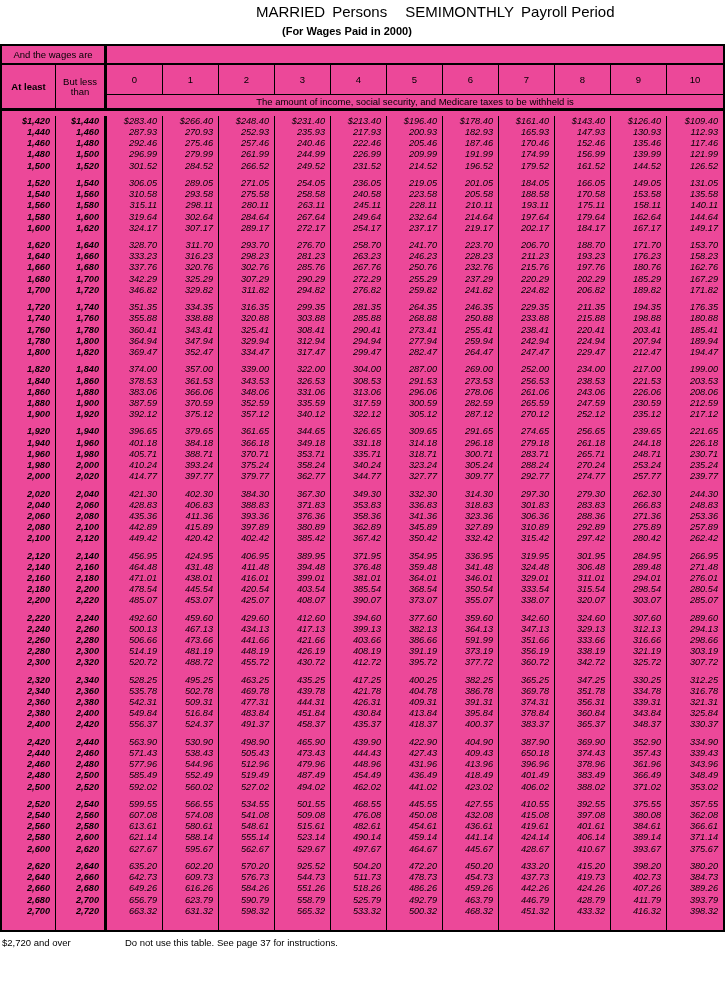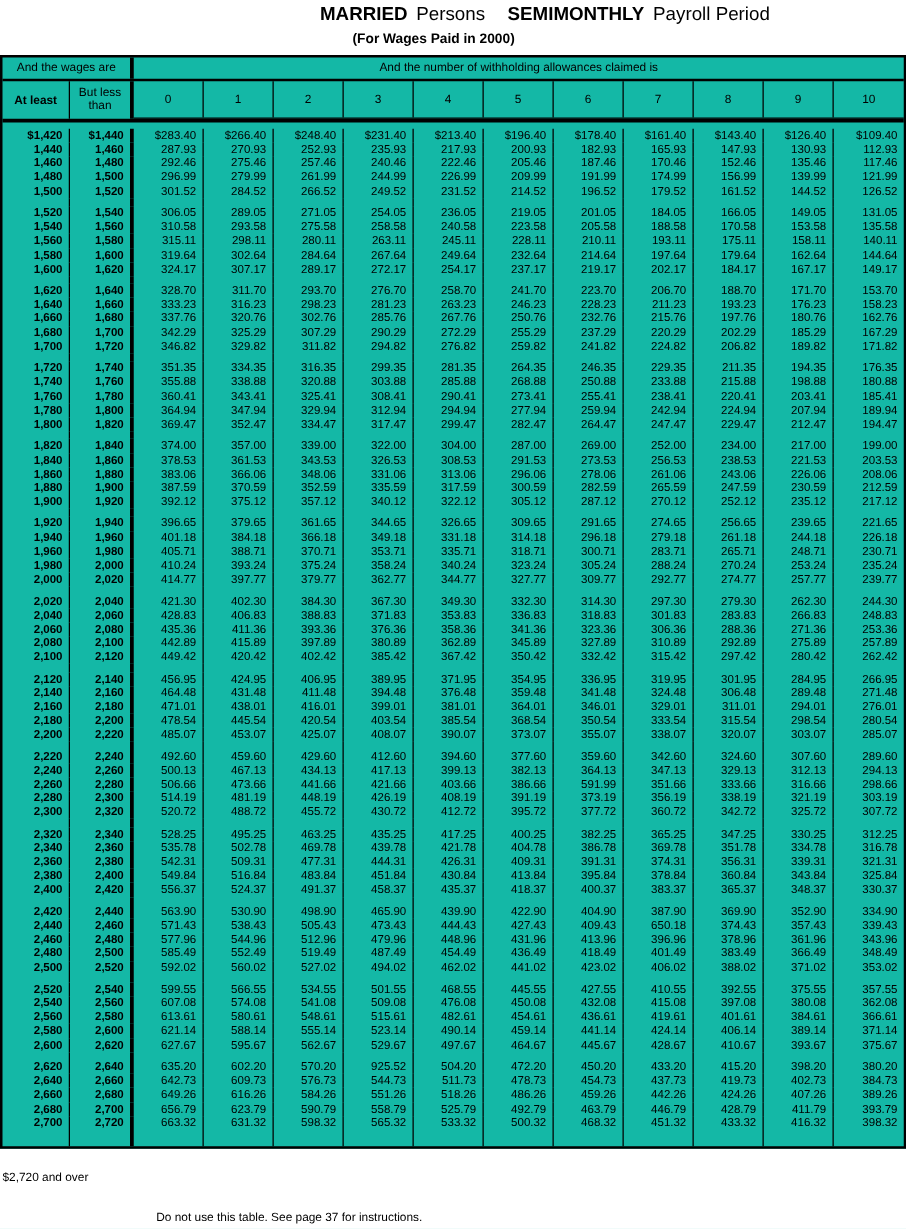--- a/index.html
+++ b/index.html
@@ -1,79 +1,79 @@
 <!DOCTYPE html>
 <html><head>
 <meta charset="utf-8">
 <style>
   html,body{margin:0;padding:0;background:#fff;}
   body{width:725px;height:983px;position:relative;font-family:"Liberation Sans",sans-serif;color:#000;overflow:hidden;}
   .title-line{position:absolute;left:256px;top:3px;display:flex;align-items:baseline;white-space:nowrap;font-size:15px;}
-  .title-line .b{font-weight:bold;}
+  .title-line .b{font-weight:normal;}
   .title-line .seg{margin-right:7px;}
   .title-line .gap{margin-right:18px;}
   .subtitle{position:absolute;left:282px;top:25px;font-size:11px;font-weight:bold;}
-  .tbl{position:absolute;left:0;top:44px;width:721px;border:2px solid #000;background:#14b8a6;}
+  .tbl{position:absolute;left:0;top:44px;width:721px;border:2px solid #000;background:#ec4899;}
   .hrow1{display:flex;height:17px;border-bottom:2px solid #000;}
   .h-wages{width:105px;box-sizing:border-box;border-right:3px solid #000;font-size:9.5px;display:flex;align-items:center;justify-content:center;}
   .h-allow{flex:1;font-size:9.5px;display:flex;align-items:center;justify-content:center;}
   .hrow2{display:flex;border-bottom:3px solid #000;}
   .h-atleast{width:54px;box-sizing:border-box;border-right:1.5px solid #000;font-size:9.5px;display:flex;align-items:center;justify-content:center;font-weight:bold;}
   .h-butless{width:51px;box-sizing:border-box;border-right:3px solid #000;font-size:9.5px;display:flex;align-items:center;justify-content:center;text-align:center;line-height:10px;}
   .h-right{flex:1;display:flex;flex-direction:column;}
   .h-nums{display:flex;height:30px;border-bottom:1.5px solid #000;box-sizing:border-box;}
   .h-num{width:56px;box-sizing:border-box;border-right:1.5px solid #000;font-size:9.5px;display:flex;align-items:center;justify-content:center;}
   .h-num:last-child{border-right:none;}
   .h-amount{height:13px;font-size:9.5px;display:flex;align-items:center;justify-content:center;}
-  .tbody{padding-top:5px;}
+  .tbody{padding-top:5px;font-style:italic;}
   .drow{display:flex;height:11.15px;}
   .drow.gaprow{height:6.4px;}
   .drow.padrow{height:13px;}
   .cell{box-sizing:border-box;height:100%;font-size:9.2px;line-height:11.15px;text-align:right;white-space:nowrap;overflow:hidden;}
   .w1{width:54px;border-right:1.5px solid #000;font-weight:bold;padding-right:5px;}
   .w2{width:51px;border-right:3px solid #000;font-weight:bold;padding-right:5px;}
   .v{width:56px;border-right:1.5px solid #000;padding-right:5px;}
   .v:last-child{border-right:none;}
   .footer-row{position:absolute;top:937px;left:0;width:725px;font-size:9.5px;}
   .f-over{position:absolute;left:2px;top:0;}
-  .f-note{position:absolute;left:125px;top:0;margin-top:32px;}
+  .f-note{position:absolute;left:125px;top:0;}
 </style>
 </head>
 <body>
 
 <div class="title-line">
   <span class="seg b">MARRIED</span>
   <span class="seg gap">Persons</span>
   <span class="seg b">SEMIMONTHLY</span>
   <span class="seg">Payroll Period</span>
 </div>
 <div class="subtitle">(For Wages Paid in 2000)</div>
 
 <div class="tbl">
   <div class="hrow1">
     <div class="h-wages">And the wages are</div>
-    <div class="h-allow">And the number of withholding allowances claimed is</div>
   </div>
   <div class="hrow2">
     <div class="h-atleast">At least</div>
     <div class="h-butless">But less than</div>
     <div class="h-right">
       <div class="h-nums">
         <div class="h-num">0</div>
         <div class="h-num">1</div>
         <div class="h-num">2</div>
         <div class="h-num">3</div>
         <div class="h-num">4</div>
         <div class="h-num">5</div>
         <div class="h-num">6</div>
         <div class="h-num">7</div>
         <div class="h-num">8</div>
         <div class="h-num">9</div>
         <div class="h-num">10</div>
       </div>
+      <div class="h-amount">The amount of income, social security, and Medicare taxes to be withheld is</div>
     </div>
   </div>
   <div class="tbody">
       <div class="drow">
         <div class="cell w1">$1,420</div>
         <div class="cell w2">$1,440</div>
         <div class="cell v">$283.40</div>
         <div class="cell v">$266.40</div>
         <div class="cell v">$248.40</div>
         <div class="cell v">$231.40</div>

